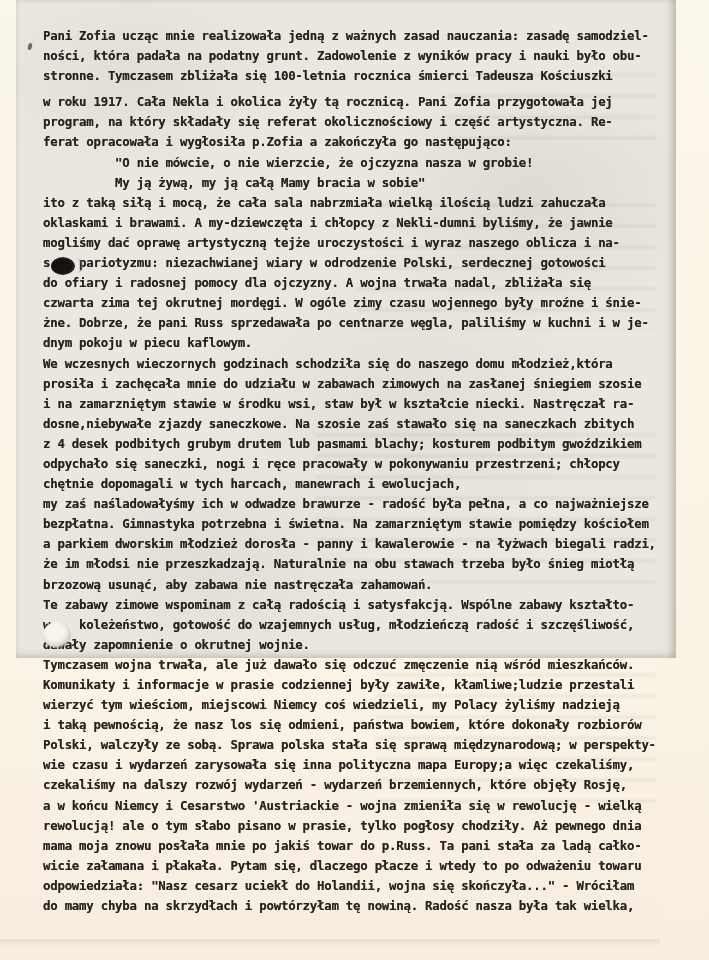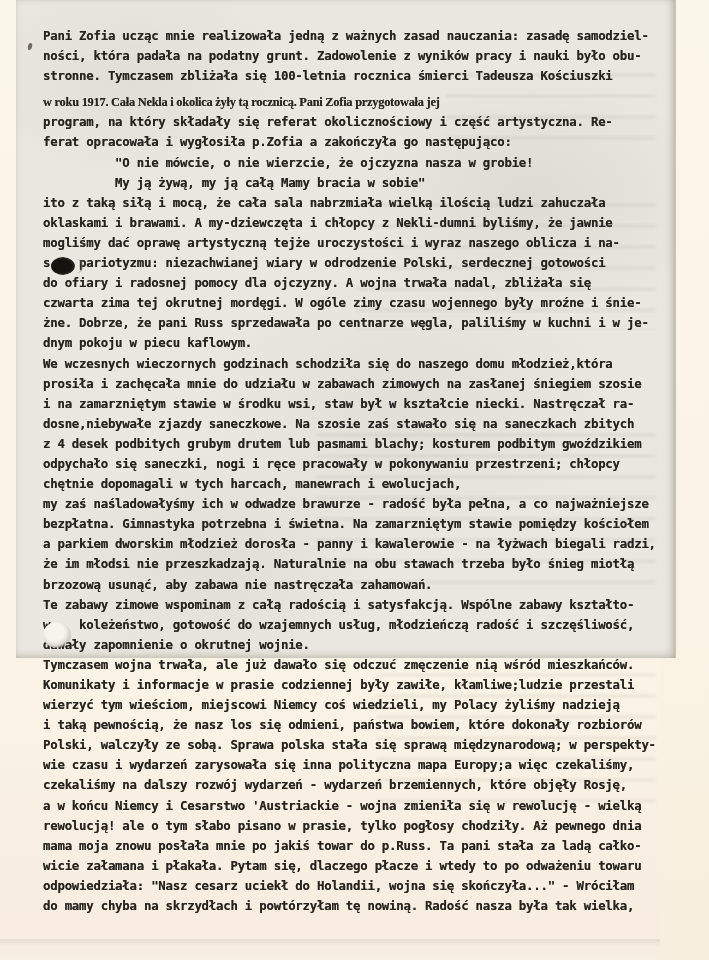--- a/index.html
+++ b/index.html
@@ -32,21 +32,21 @@
   .bleed.b2{left:300px;top:420px;width:340px;height:180px;}
   .bleed.b3{left:360px;top:660px;width:280px;height:160px;}
   .bleed.b4{left:430px;top:60px;width:210px;height:90px;}
 
   
   .text-block{position:absolute;left:27px;top:26px;width:620px;
               font-weight:bold;font-size:12.4px;line-height:20.1px;
               letter-spacing:-0.25px;color:#26231f;white-space:pre-wrap;
               text-shadow:0 0 .4px rgba(38,35,31,.6);}
   .line{min-height:20.1px;}
-  .line.gap{margin-top:6px;font-family:Liberation Serif, serif;}
+  .line.gap{margin-top:6px;}
 
   
   .ink-blot{position:absolute;left:35px;top:257px;width:24px;height:18px;
             border-radius:50%;
             background:radial-gradient(ellipse at 45% 50%, #15130f 0 52%, #2e2a24 68%, rgba(46,42,36,0) 74%);}
   .ink-blot::after{content:"";position:absolute;left:20px;top:2px;width:10px;height:14px;
             border-right:2px solid rgba(110,104,94,.55);border-radius:50%;}
 
   
   .tape-spot{position:absolute;left:27px;top:622px;width:28px;height:26px;border-radius:50%;

